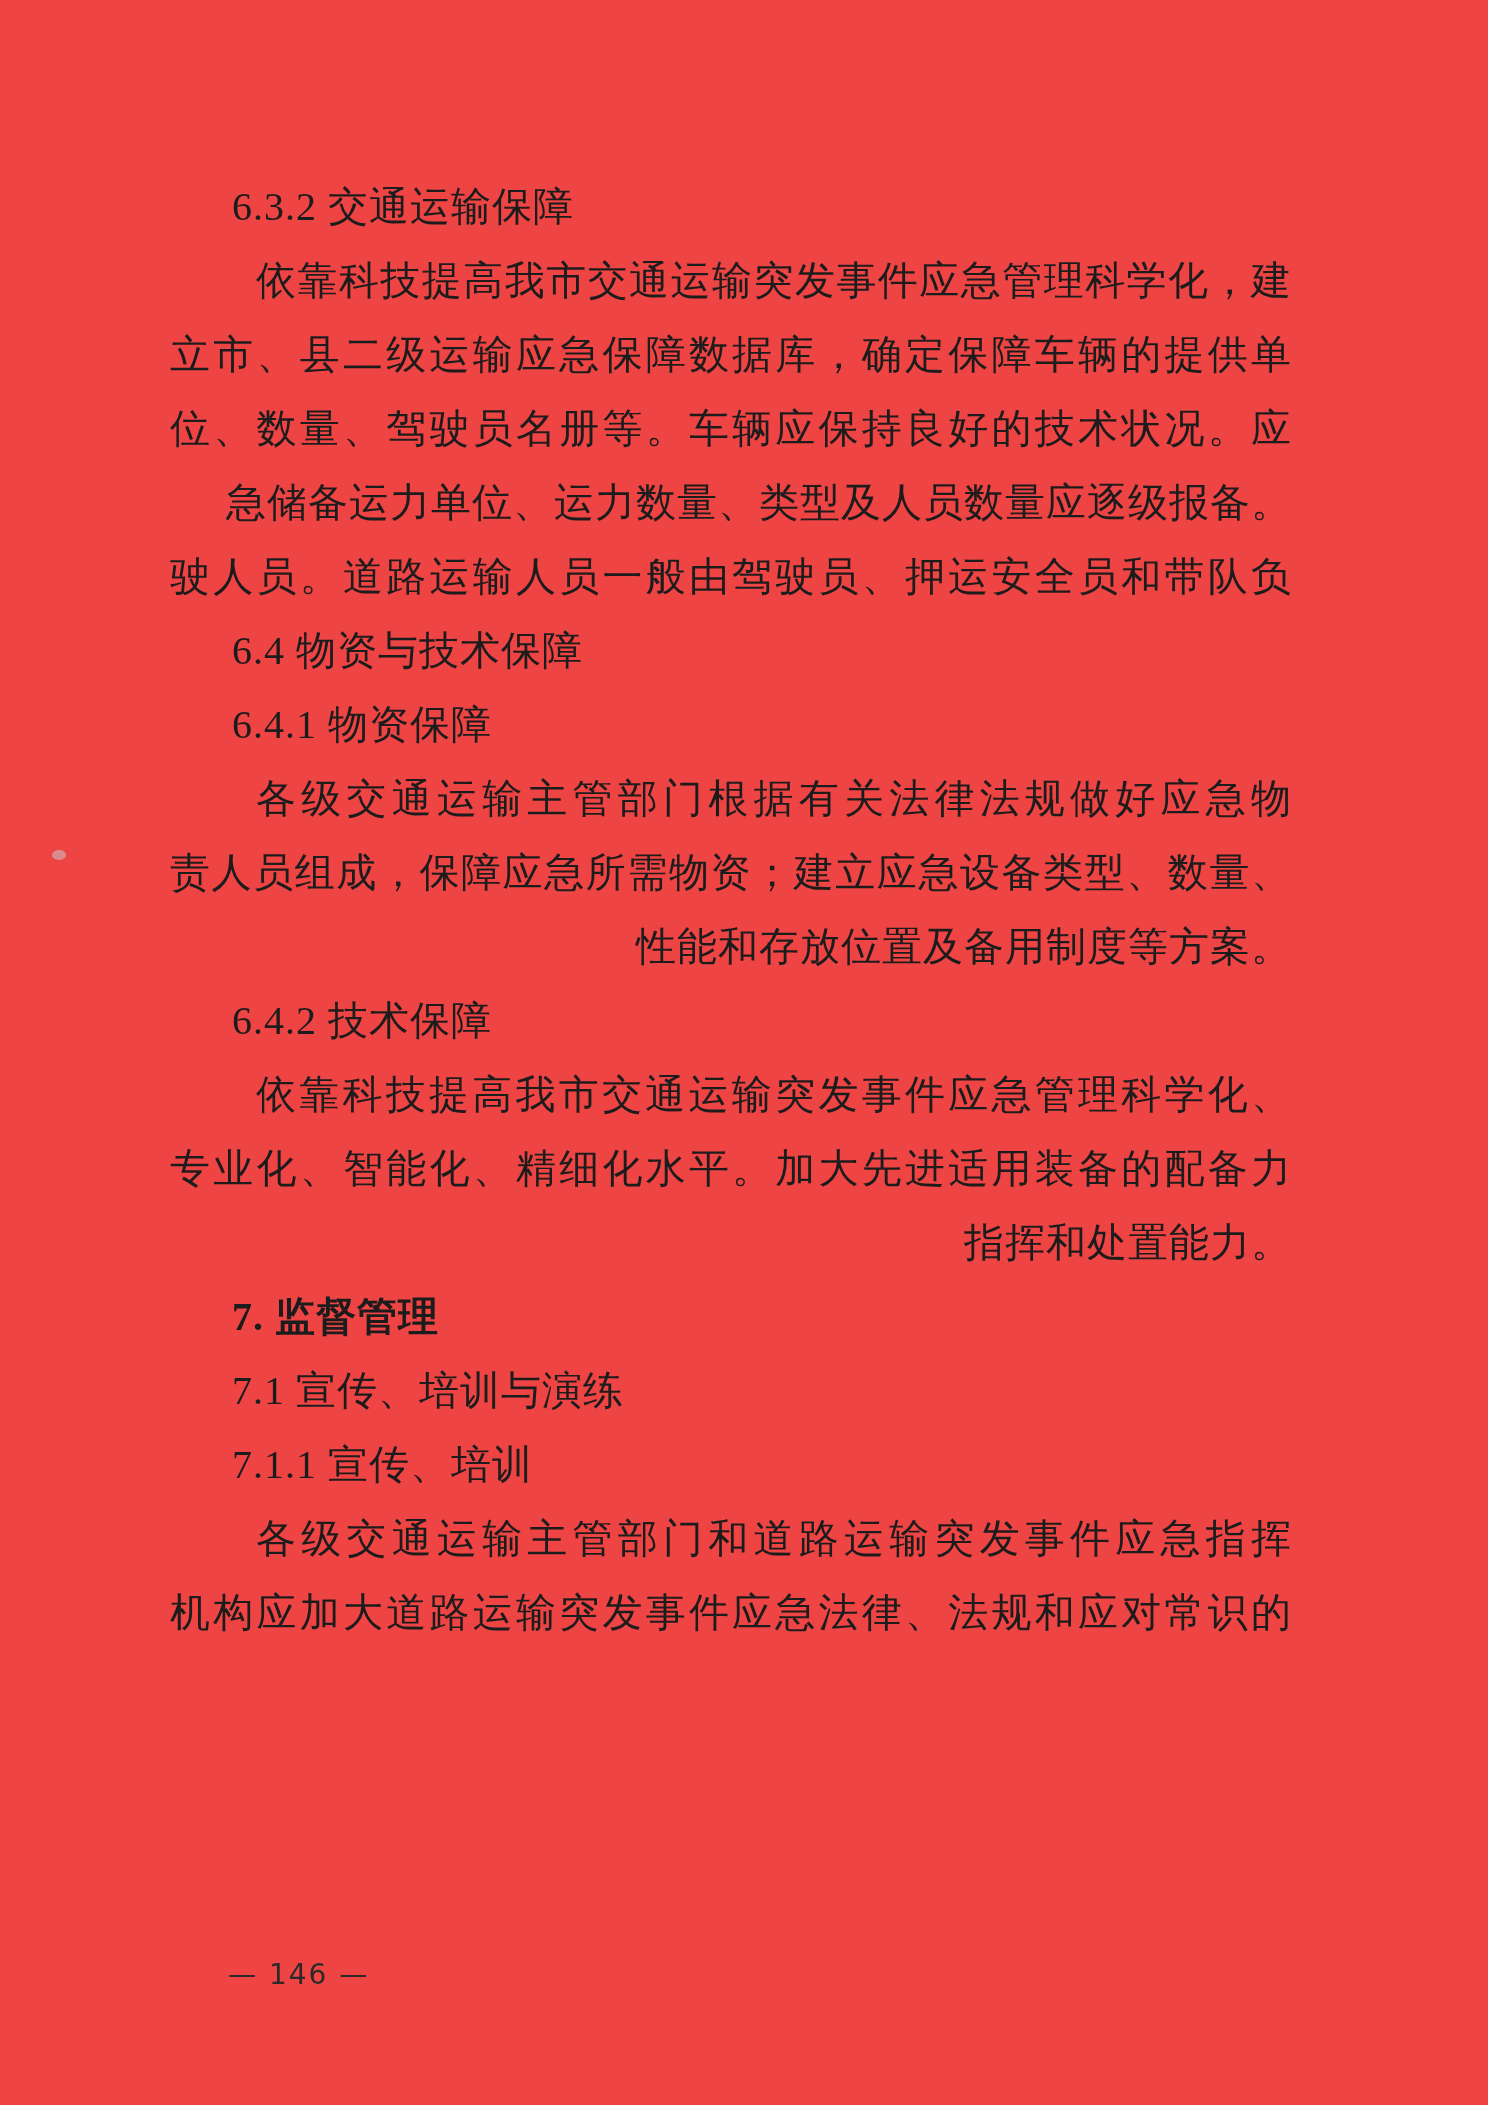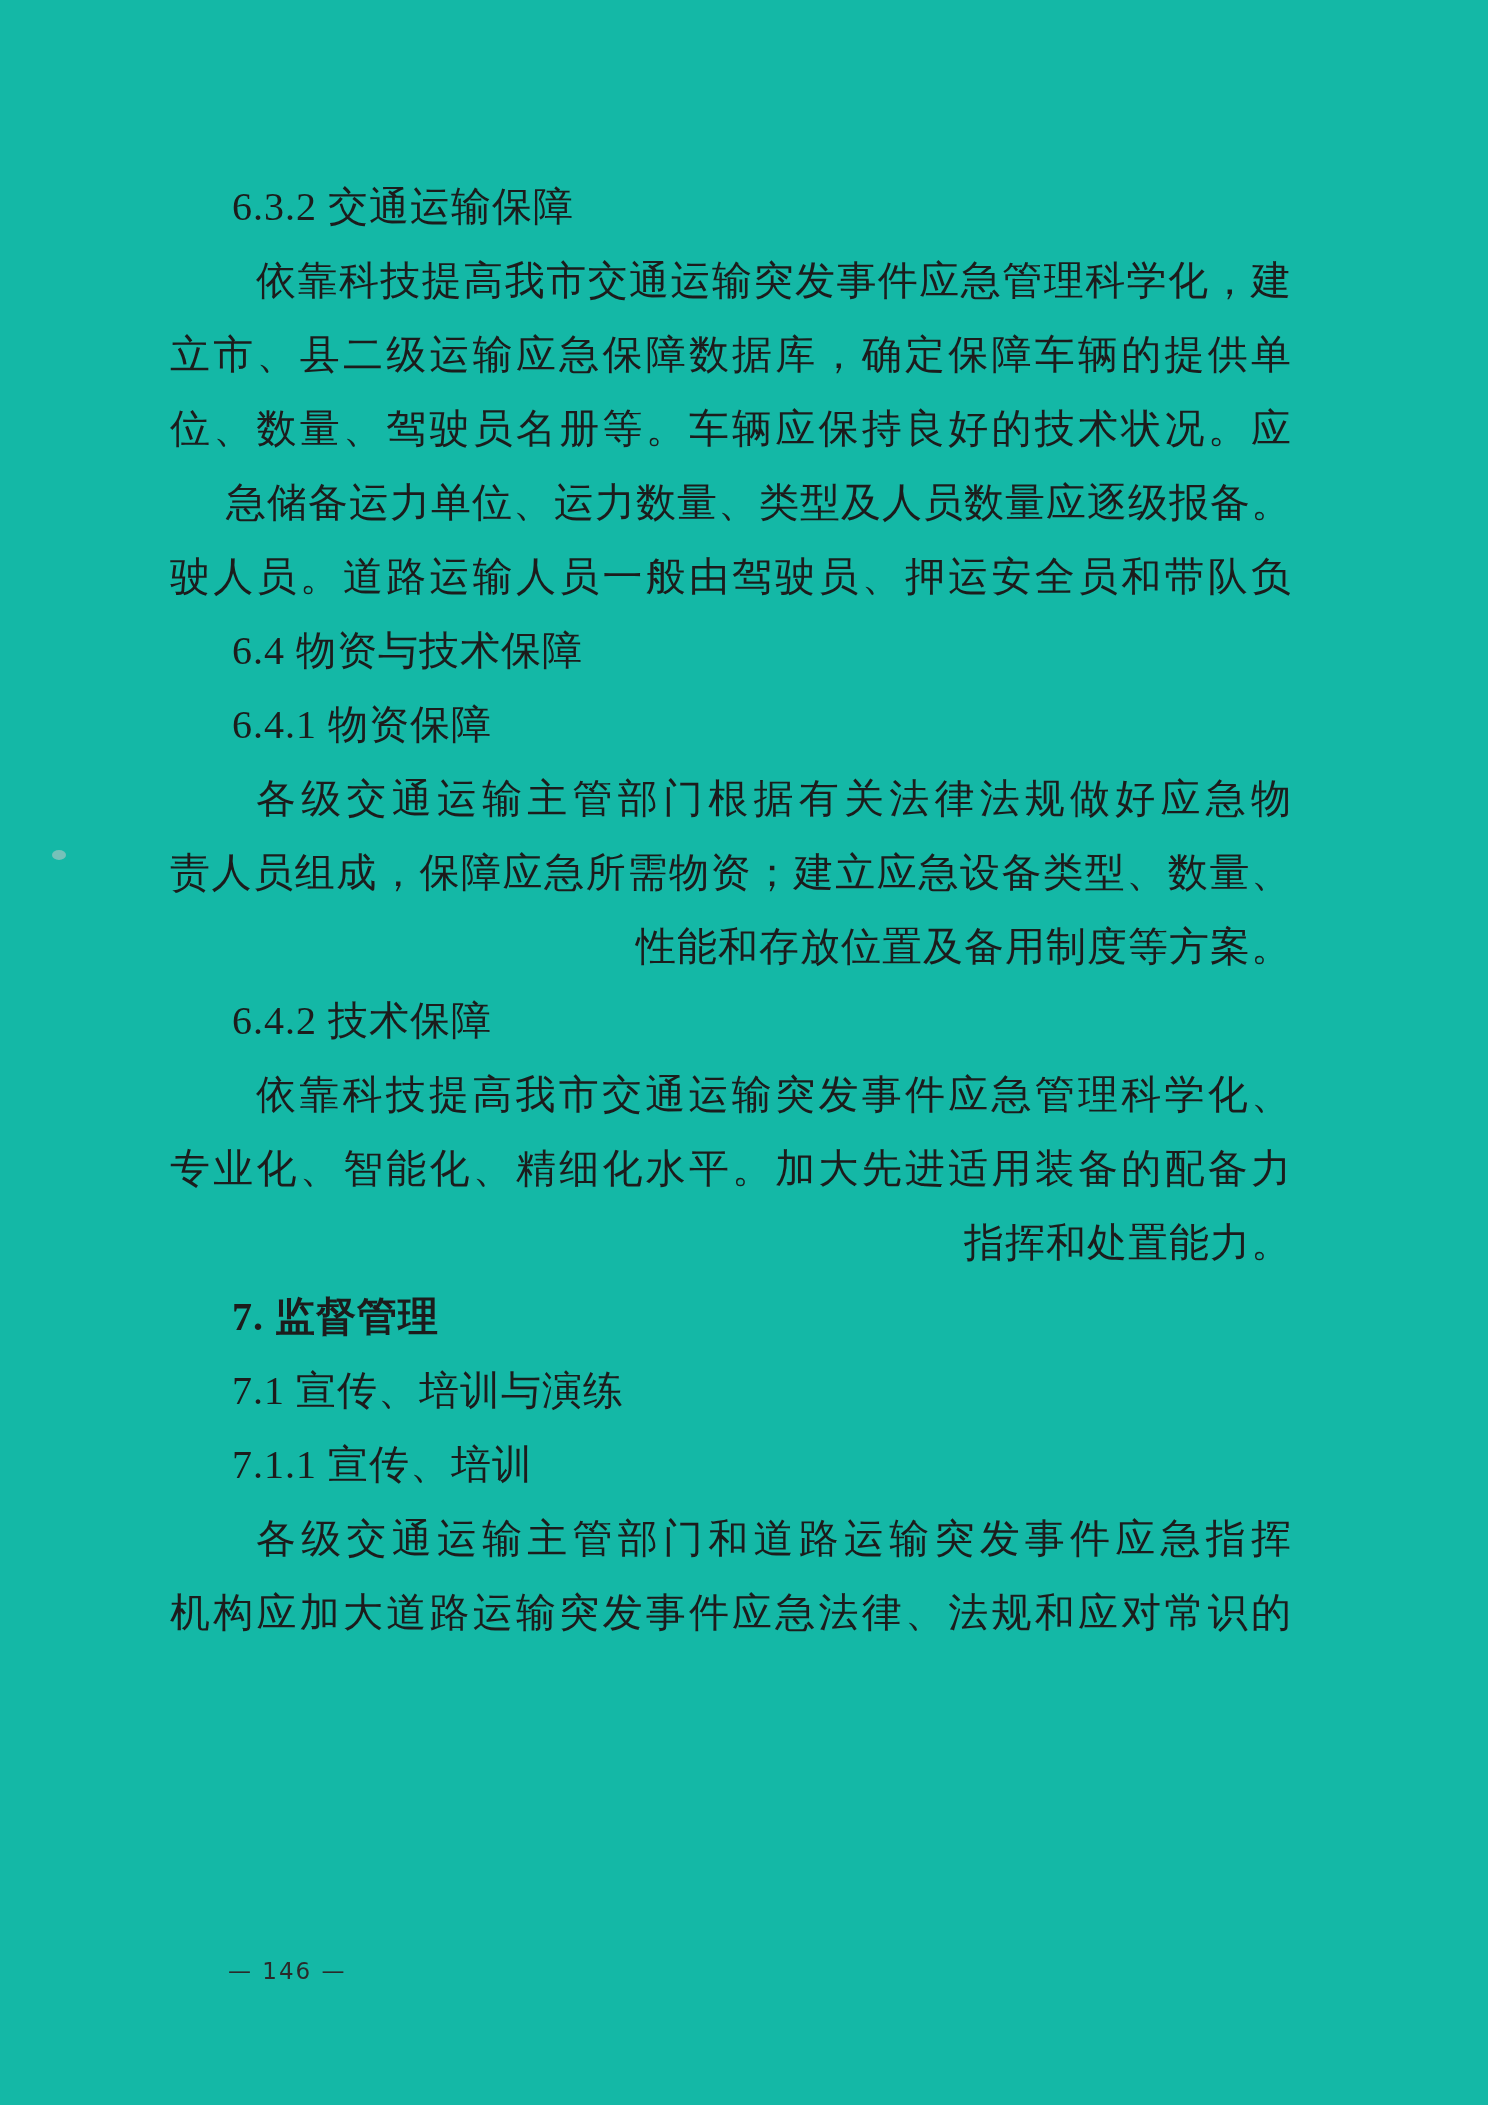--- a/index.html
+++ b/index.html
@@ -10,21 +10,21 @@
     width: 1488px;
     height: 2105px;
     background: #ffffff;
     position: relative;
     overflow: hidden;
     font-family: "Liberation Serif", "DejaVu Serif", serif;
   }
   .page {
     position: absolute;
     inset: 0;
-    background: #14b8a6;
+    background: #ef4444;
   }
   .doc-body {
     position: absolute;
     left: 170px;
     top: 170px;
     width: 1122px;
     color: #1c1c1c;
   }
   .line {
     min-height: 74px;
@@ -55,21 +55,21 @@
     text-justify: inter-character;
   }
   .line.last {
     text-align: right;
   }
   .footer {
     position: absolute;
     left: 228px;
     top: 1958px;
     font-family: "DejaVu Sans", "Liberation Sans", sans-serif;
-    font-size: 23px;
+    font-size: 28px;
     color: #2a2a2a;
     letter-spacing: 2px;
   }
   .scan-speck {
     position: absolute;
     left: 52px;
     top: 850px;
     width: 14px;
     height: 10px;
     background: #c9c9c9;

